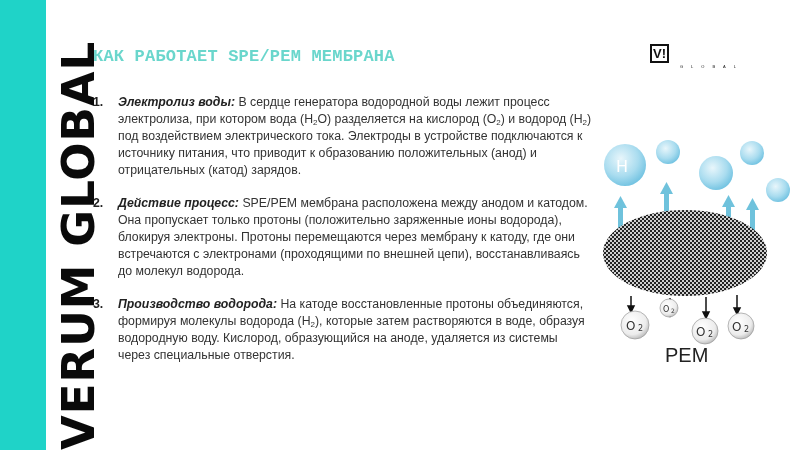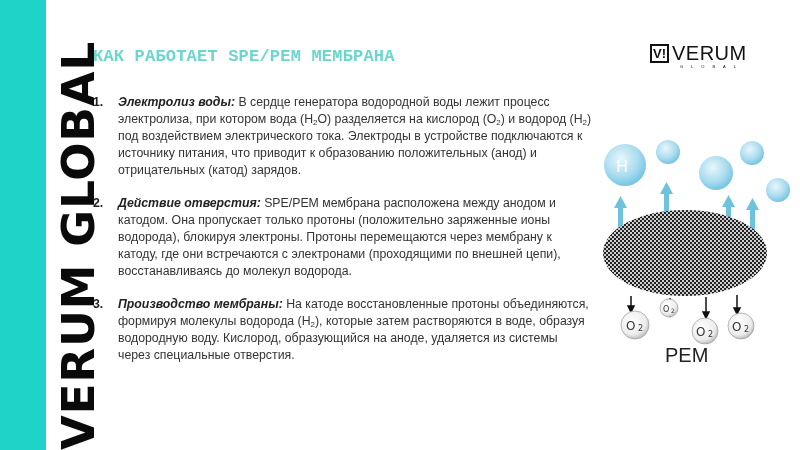--- a/index.html
+++ b/index.html
@@ -53,36 +53,35 @@
 </head>
 <body>
 
 <div class="side-bar"></div>
 <div class="side-brand">VERUM GLOBAL</div>
 
 <h1 class="page-title">КАК РАБОТАЕТ SPE/PEM МЕМБРАНА</h1>
 
 <div class="logo">
   <div class="logo-box">V!</div>
-  <div class="logo-word">VERUM</div>
   <div class="logo-sub">GLOBAL</div>
 </div>
 
 <ol class="list">
   <li class="item">
     <span class="num">1.</span>
     <span class="lead">Электролиз воды:</span><span> В сердце генератора водородной воды лежит процесс электролиза, при котором вода (H</span><sub>2</sub><span>O) разделяется на кислород (O</span><sub>2</sub><span>) и водород (H</span><sub>2</sub><span>) под воздействием электрического тока. Электроды в устройстве подключаются к источнику питания, что приводит к образованию положительных (анод) и отрицательных (катод) зарядов.</span>
   </li>
   <li class="item">
     <span class="num">2.</span>
-    <span class="lead">Действие отверстия:</span><span> SPE/PEM мембрана расположена между анодом и катодом. Она пропускает только протоны (положительно заряженные ионы водорода), блокируя электроны. Протоны перемещаются через мембрану к катоду, где они встречаются с электронами (проходящими по внешней цепи), восстанавливаясь до молекул водорода.</span>
+    <span class="lead">Действие процесс:</span><span> SPE/PEM мембрана расположена между анодом и катодом. Она пропускает только протоны (положительно заряженные ионы водорода), блокируя электроны. Протоны перемещаются через мембрану к катоду, где они встречаются с электронами (проходящими по внешней цепи), восстанавливаясь до молекул водорода.</span>
   </li>
   <li class="item">
     <span class="num">3.</span>
-    <span class="lead">Производство мембраны:</span><span> На катоде восстановленные протоны объединяются, формируя молекулы водорода (H</span><sub>2</sub><span>), которые затем растворяются в воде, образуя водородную воду. Кислород, образующийся на аноде, удаляется из системы через специальные отверстия.</span>
+    <span class="lead">Производство водорода:</span><span> На катоде восстановленные протоны объединяются, формируя молекулы водорода (H</span><sub>2</sub><span>), которые затем растворяются в воде, образуя водородную воду. Кислород, образующийся на аноде, удаляется из системы через специальные отверстия.</span>
   </li>
 </ol>
 
 <div class="diagram">
   <svg width="200" height="240" viewBox="0 0 200 240" xmlns="http://www.w3.org/2000/svg">
     <defs>
       <pattern id="chk" width="4" height="4" patternUnits="userSpaceOnUse">
         <rect width="4" height="4" fill="#cfcfcf"></rect>
         <rect width="2" height="2" fill="#222"></rect>
         <rect x="2" y="2" width="2" height="2" fill="#222"></rect>

